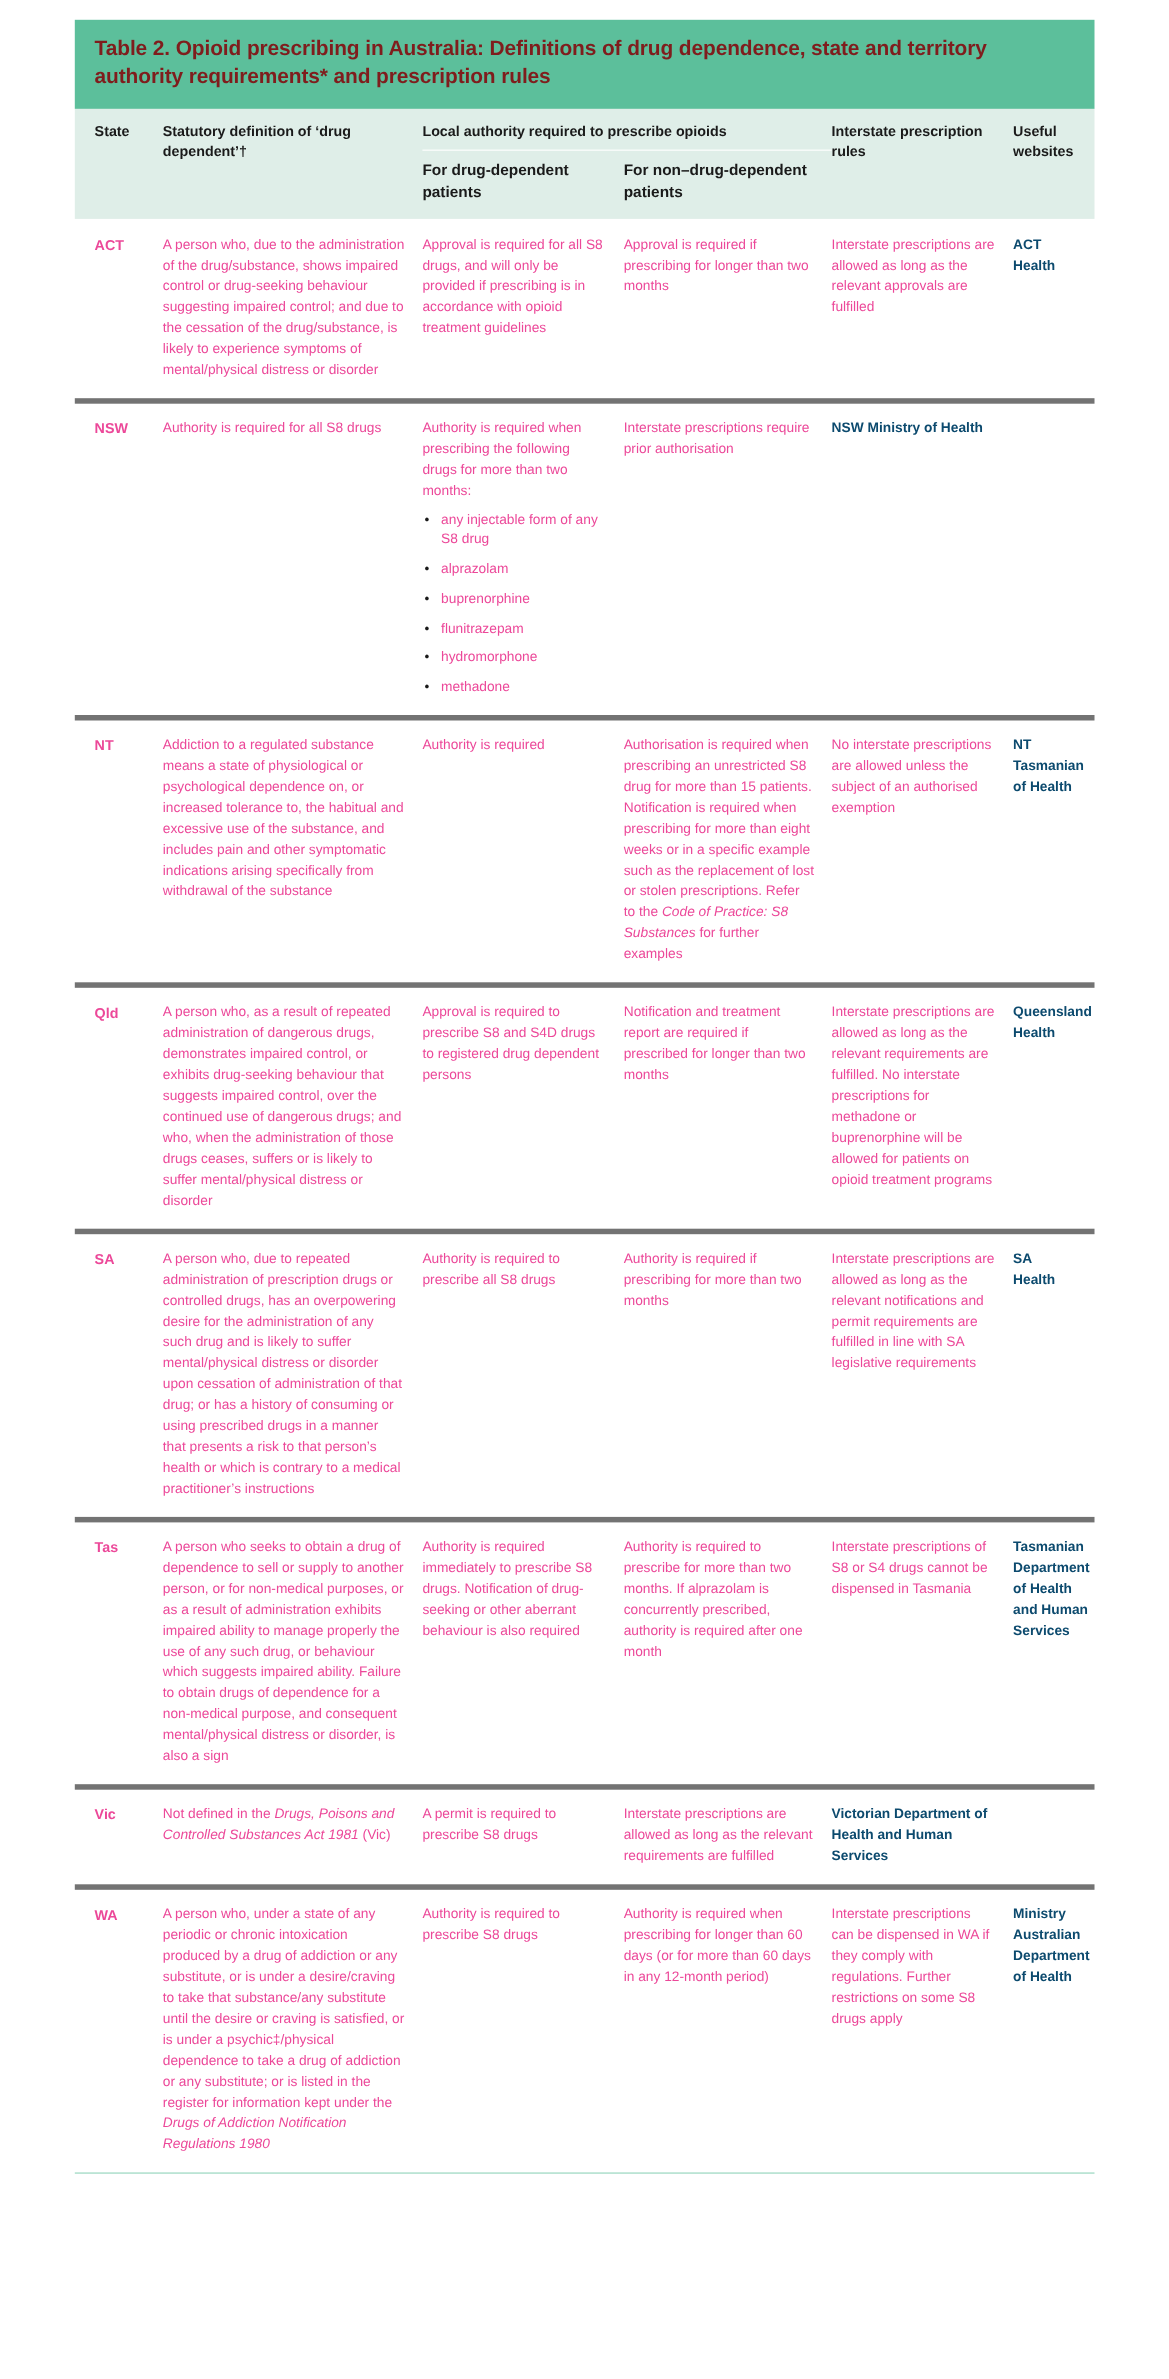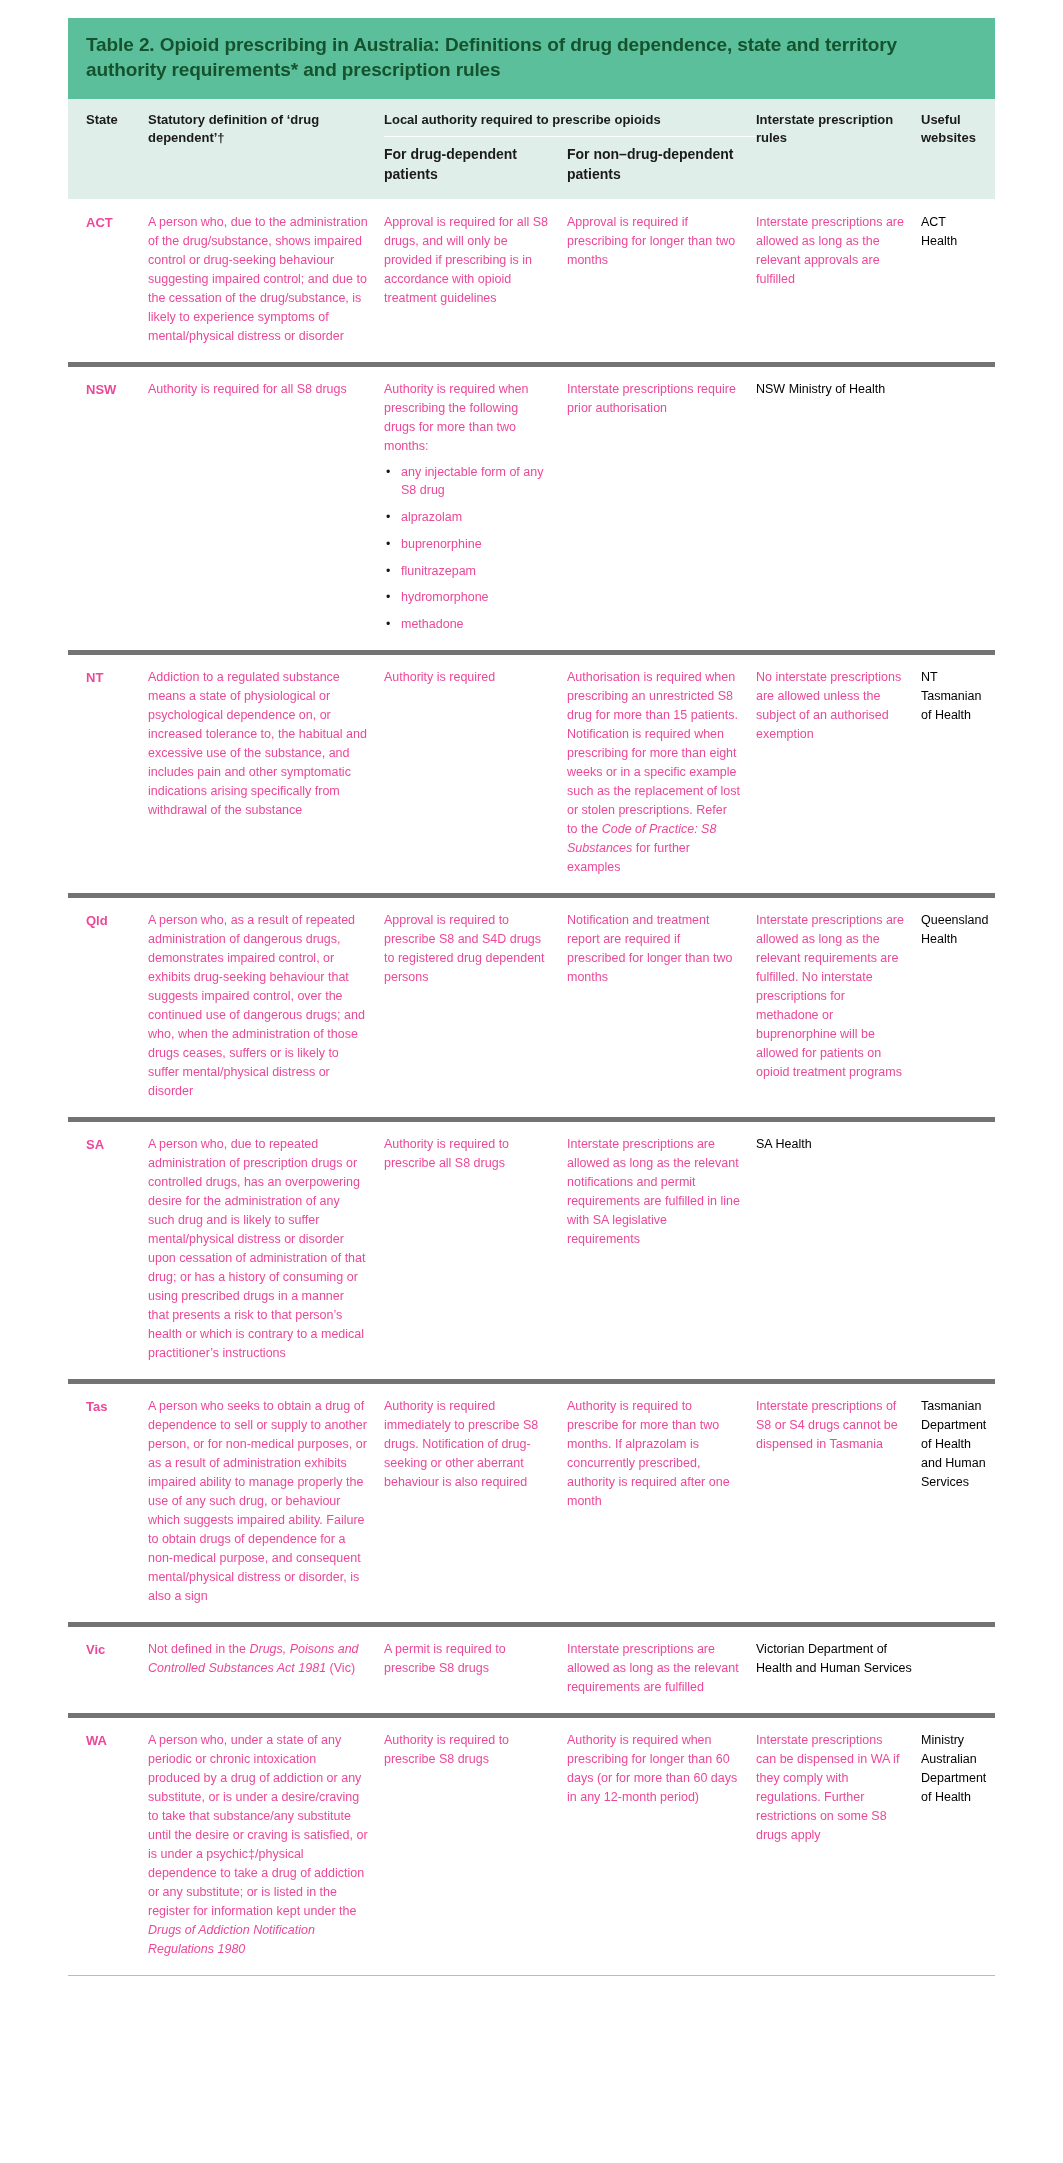--- a/index.html
+++ b/index.html
@@ -19,21 +19,21 @@
     width: 1063px;
     min-height: 2163px;
     box-sizing: border-box;
     padding: 18px 68px 0 68px;
     background: #ffffff;
   }
 
   
   .table-title {
     background: #5cbf9b;
-    color: #14532d;
+    color: #7f1d1d;
     font-size: 19px;
     font-weight: bold;
     line-height: 1.33;
     padding: 14px 18px 16px 18px;
     box-sizing: border-box;
     letter-spacing: -0.1px;
   }
 
   
   .table-head {
@@ -104,22 +104,23 @@
     padding-right: 16px;
     box-sizing: border-box;
     word-wrap: break-word;
   }
   .cell.state {
     font-weight: bold;
     font-size: 13px;
     padding-right: 8px;
   }
   .cell.link {
-    color: #000000;
+    color: #0c4a6e;
     padding-right: 6px;
+    font-weight: bold;
   }
   .cell i, .cell em {
     font-style: italic;
   }
 
   ul.bullets {
     margin: 7px 0 0 0;
     padding-left: 17px;
     list-style: none;
   }
@@ -205,20 +206,21 @@
       <div class="cell">Approval is required to prescribe S8 and S4D drugs to registered drug dependent persons</div>
       <div class="cell">Notification and treatment report are required if prescribed for longer than two months</div>
       <div class="cell">Interstate prescriptions are allowed as long as the relevant requirements are fulfilled. No interstate prescriptions for methadone or buprenorphine will be allowed for patients on opioid treatment programs</div>
       <div class="cell link">Queensland Health</div>
     </div>
 
     <div class="row">
       <div class="cell state">SA</div>
       <div class="cell">A person who, due to repeated administration of prescription drugs or controlled drugs, has an overpowering desire for the administration of any such drug and is likely to suffer mental/physical distress or disorder upon cessation of administration of that drug; or has a history of consuming or using prescribed drugs in a manner that presents a risk to that person’s health or which is contrary to a medical practitioner’s instructions</div>
       <div class="cell">Authority is required to prescribe all S8 drugs</div>
+      <div class="cell">Authority is required if prescribing for more than two months</div>
       <div class="cell">Interstate prescriptions are allowed as long as the relevant notifications and permit requirements are fulfilled in line with SA legislative requirements</div>
       <div class="cell link">SA Health</div>
     </div>
 
     <div class="row">
       <div class="cell state">Tas</div>
       <div class="cell">A person who seeks to obtain a drug of dependence to sell or supply to another person, or for non-medical purposes, or as a result of administration exhibits impaired ability to manage properly the use of any such drug, or behaviour which suggests impaired ability. Failure to obtain drugs of dependence for a non-medical purpose, and consequent mental/physical distress or disorder, is also a sign</div>
       <div class="cell">Authority is required immediately to prescribe S8 drugs. Notification of drug-seeking or other aberrant behaviour is also required</div>
       <div class="cell">Authority is required to prescribe for more than two months. If alprazolam is concurrently prescribed, authority is required after one month</div>
       <div class="cell">Interstate prescriptions of S8 or S4 drugs cannot be dispensed in Tasmania</div>

